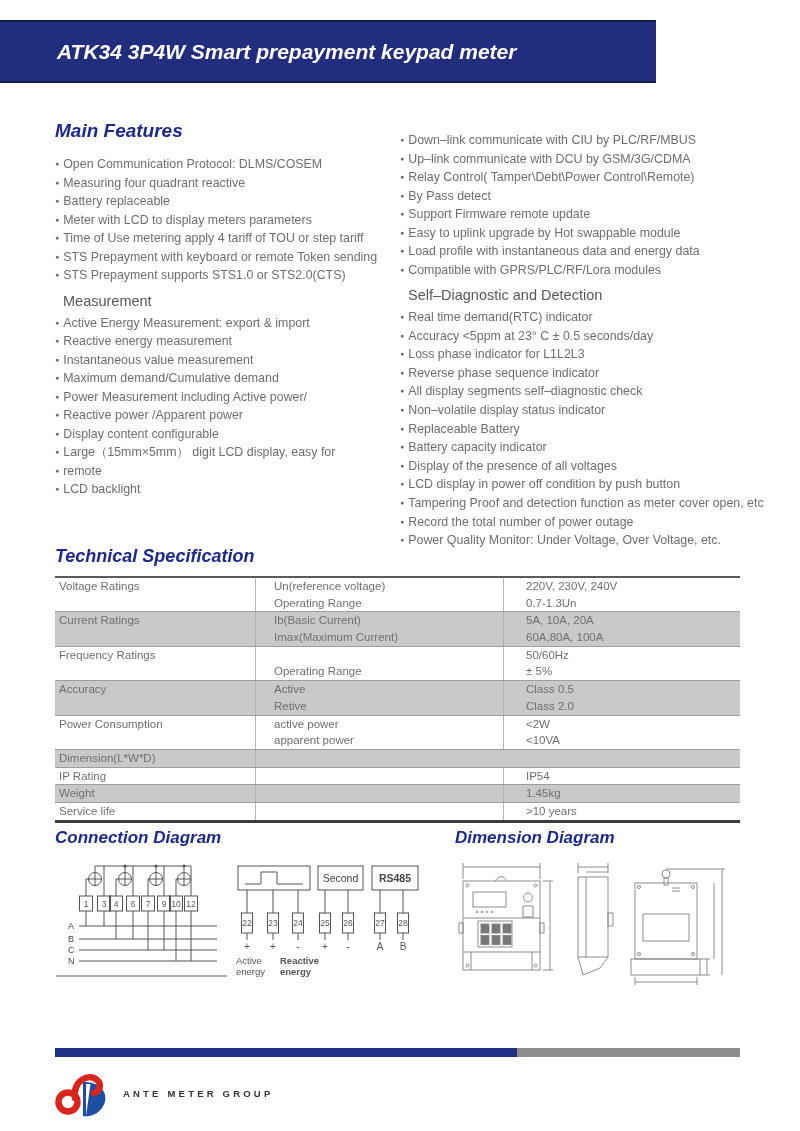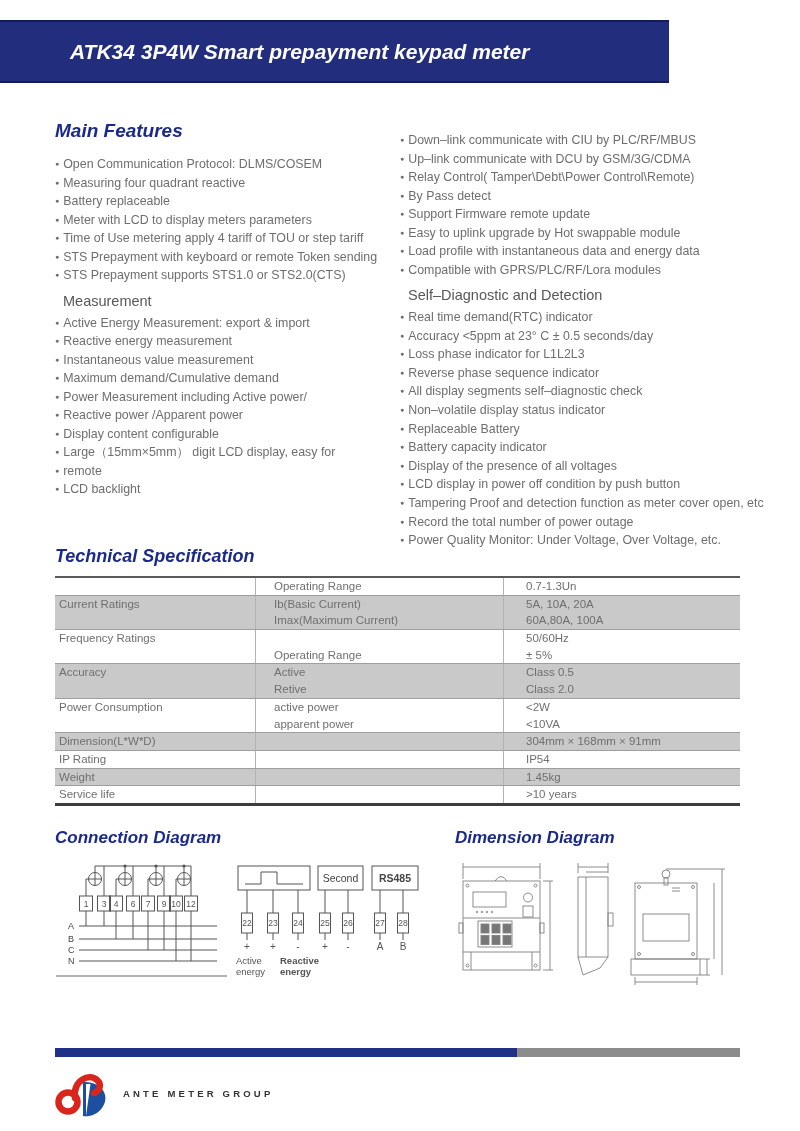--- a/index.html
+++ b/index.html
@@ -3,21 +3,21 @@
 <meta charset="utf-8">
 <style>
   html,body{margin:0;padding:0;background:#fff;}
   .page{position:relative;width:800px;height:1131px;background:#fff;overflow:hidden;
         font-family:"Liberation Sans", sans-serif;}
   .hidden{display:none;}
 
   
   .title-bar{position:absolute;left:0;top:20px;width:656px;height:59px;
     background:var(--header-bg);border-top:2px solid #141c52;border-bottom:2px solid #141c52;
-    display:flex;align-items:center;padding-left:13px;}
+    display:flex;align-items:center;}
   .title-bar h1{margin:0 0 0 57px;color:#fff;font-size:21px;font-style:italic;font-weight:bold;}
 
   
   .left-col{position:absolute;left:55px;top:120px;width:348px;}
   .right-col{position:absolute;left:400px;top:131px;width:385px;}
 
   .blue-heading{color:var(--heading-blue);font-style:italic;font-weight:bold;font-size:19px;margin:0 0 13px 0;}
   .sub-heading{font-size:14.5px;color:var(--sub-gray);font-weight:400;margin:8px 0 5px 8px;}
   .sub-heading.mt{margin-top:15px;}
 
@@ -166,20 +166,25 @@
 
         <li><span class="dot">●</span><span>Power Quality Monitor: Under Voltage, Over Voltage, etc.</span></li>
       </ul>
   </section>
 
   <h2 class="blue-heading spec-title">Technical Specification</h2>
   <div class="spec-table">
     <div>
         <div class="spec-group">
           <div class="spec-line">
+            <div class="spec-cell c0">Voltage Ratings</div>
+            <div class="spec-cell c1">Un(reference voltage)</div>
+            <div class="spec-cell c2">220V, 230V, 240V</div>
+          </div>
+          <div class="spec-line">
             <div class="spec-cell c0"></div>
             <div class="spec-cell c1">Operating Range</div>
             <div class="spec-cell c2">0.7-1.3Un</div>
           </div>
         </div>
         <div class="spec-group shade">
           <div class="spec-line">
             <div class="spec-cell c0">Current Ratings</div>
             <div class="spec-cell c1">Ib(Basic Current)</div>
             <div class="spec-cell c2">5A, 10A, 20A</div>
@@ -223,21 +228,20 @@
           <div class="spec-line">
             <div class="spec-cell c0"></div>
             <div class="spec-cell c1">apparent power</div>
             <div class="spec-cell c2">&lt;10VA</div>
           </div>
         </div>
         <div class="spec-group shade">
           <div class="spec-line">
             <div class="spec-cell c0">Dimension(L*W*D)</div>
             <div class="spec-cell c1"></div>
-            <div class="spec-cell c2">304mm × 168mm × 91mm</div>
           </div>
         </div>
         <div class="spec-group">
           <div class="spec-line">
             <div class="spec-cell c0">IP Rating</div>
             <div class="spec-cell c1"></div>
             <div class="spec-cell c2">IP54</div>
           </div>
         </div>
         <div class="spec-group shade">

